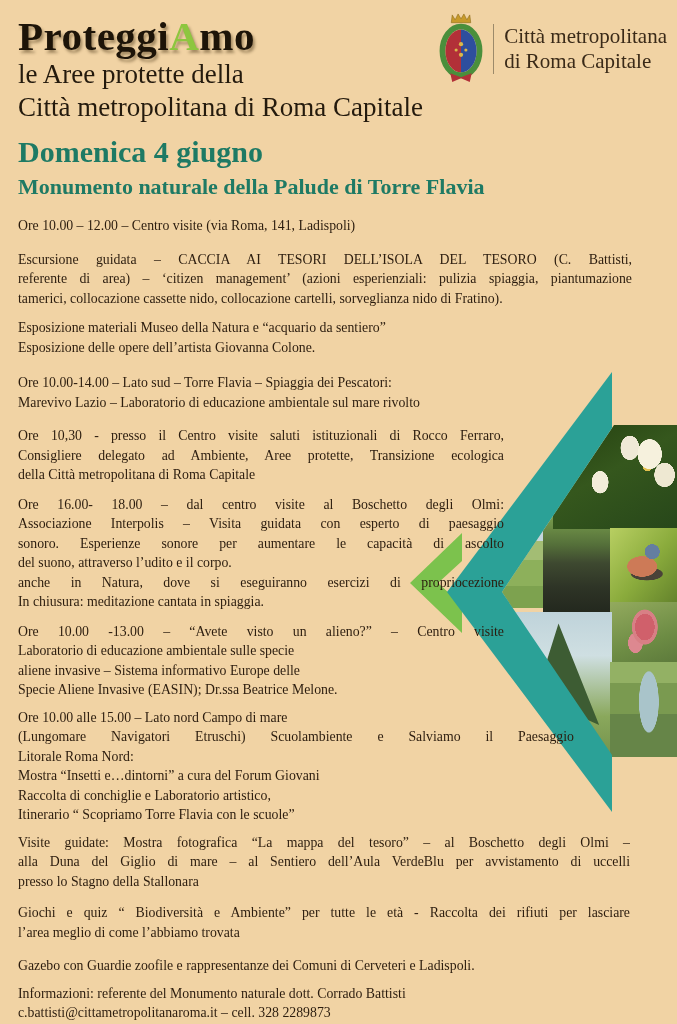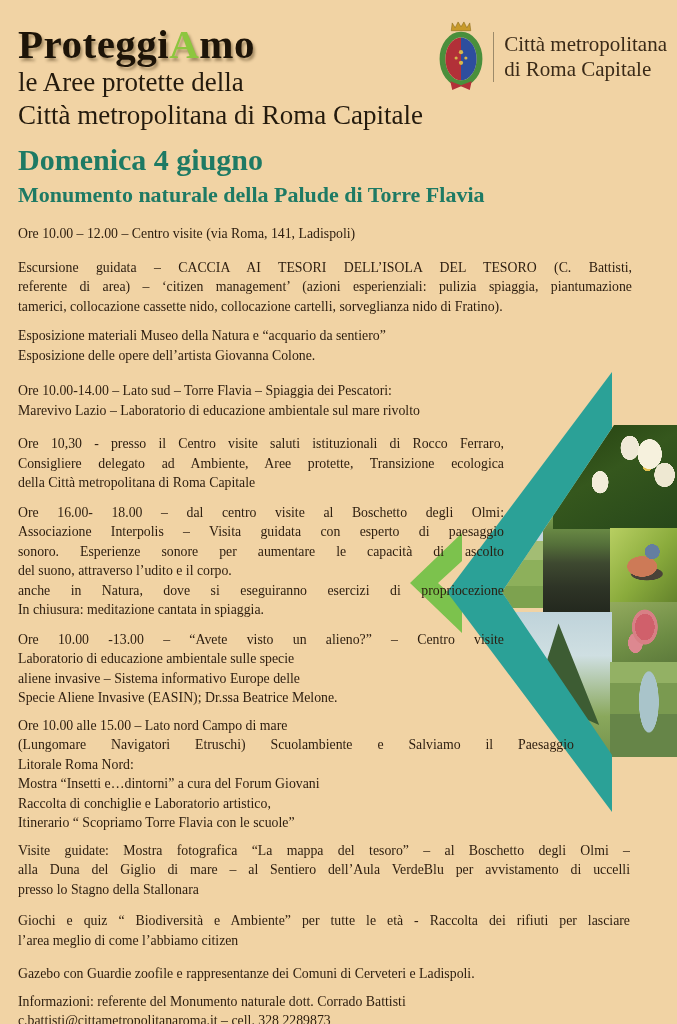--- a/index.html
+++ b/index.html
@@ -3,21 +3,21 @@
 <meta charset="utf-8">
 <style>
   html,body{margin:0;padding:0;}
   .poster{
     position:relative;width:677px;height:1024px;overflow:hidden;
     background:#f1d3a4;color:#2b1c0e;
     font-family:"Liberation Serif","DejaVu Serif",serif;
   }
   .content{position:relative;z-index:5;padding:14px 0 0 18px;}
   
-  .top{position:relative;margin-top:8px;}
+  .top{position:relative;}
   h1{margin:0;font-size:41px;line-height:44px;font-weight:bold;color:#1d1408;
      text-shadow:2px 3px 3px rgba(70,50,20,0.45);letter-spacing:0.5px;}
   h1 .green{color:#8dc63f;}
   .subtitle{font-size:27px;line-height:33px;color:#241a0d;}
   
   .logo{position:absolute;top:-2px;right:10px;display:flex;align-items:center;z-index:6;}
   .crest{width:48px;height:74px;margin-right:8px;}
   .logo-div{width:1px;height:50px;background:#9c8a6a;margin-right:10px;}
   .logo-text{font-size:21px;line-height:25px;color:#3a2a18;}
   
@@ -182,21 +182,21 @@
       </p>
 
       <p class="w-wide mb12">
         <span class="ln jl" style="display:block">Visite guidate:  Mostra fotografica “La mappa del tesoro” – al Boschetto degli Olmi –</span>
         <span class="ln jl" style="display:block">alla Duna del Giglio di mare – al Sentiero dell’Aula VerdeBlu per avvistamento di uccelli</span>
         <span class="ln" style="display:block">presso lo Stagno della Stallonara</span>
       </p>
 
       <p class="w-wide mb14">
         <span class="ln jl" style="display:block">Giochi e quiz “ Biodiversità e Ambiente” per tutte le età - Raccolta dei rifiuti per lasciare</span>
-        <span class="ln" style="display:block">l’area meglio di come l’abbiamo citizen</span>
+        <span class="ln" style="display:block">l’area meglio di come l’abbiamo trovata</span>
       </p>
 
       <p class="mb8">
         <span class="ln">Gazebo con Guardie zoofile e rappresentanze dei Comuni di Cerveteri e Ladispoli.</span>
       </p>
 
       <p>
         <span class="ln" style="display:block">Informazioni: referente del Monumento naturale dott. Corrado Battisti</span>
         <span class="ln" style="display:block">c.battisti@cittametropolitanaroma.it – cell.  328 2289873</span>
       </p>

